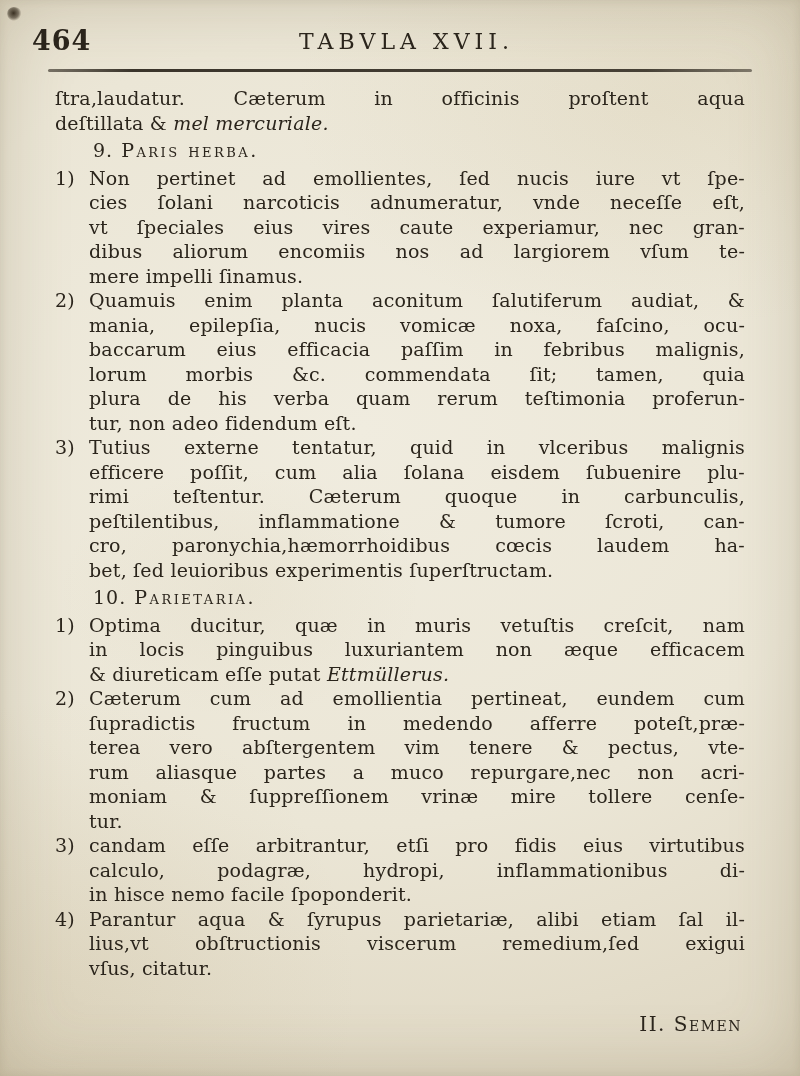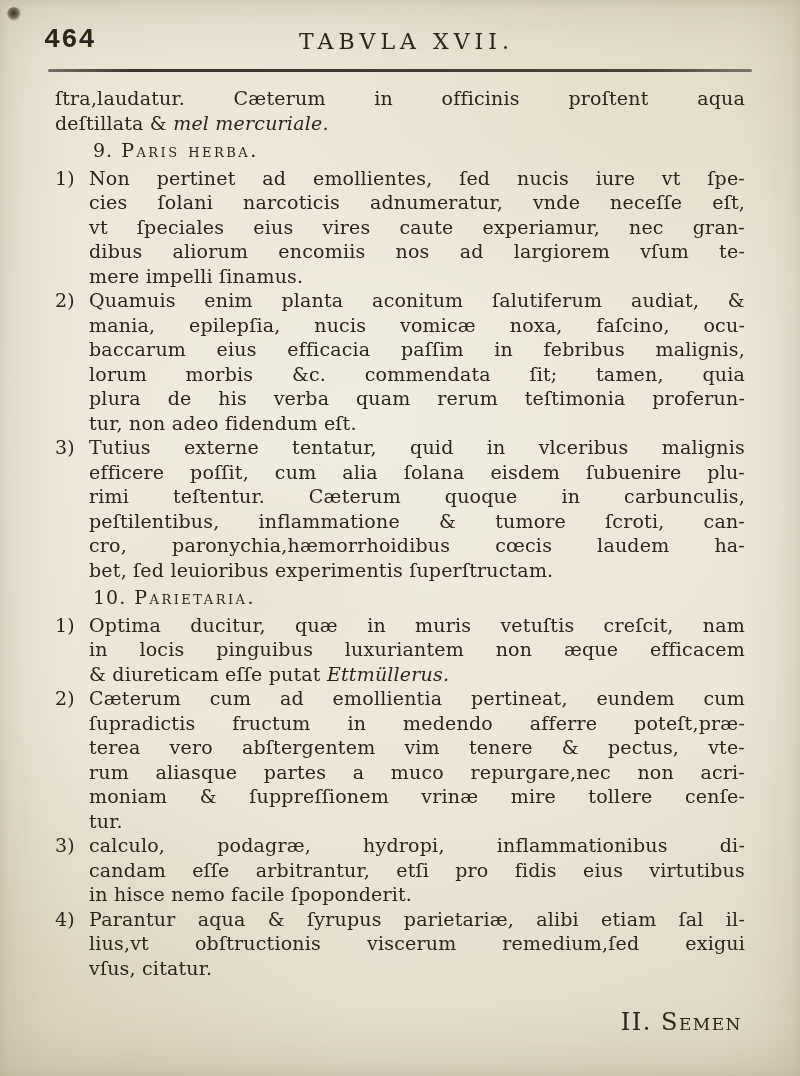--- a/index.html
+++ b/index.html
@@ -19,22 +19,22 @@
     box-shadow: inset 0 0 70px rgba(110,92,55,0.24), inset 0 0 10px rgba(110,92,55,0.12);
   }
   .artifact {
     position: absolute; left: 7px; top: 7px; width: 14px; height: 14px;
     background: radial-gradient(circle at 45% 45%, rgba(45,35,22,0.92) 0%, rgba(45,35,22,0.55) 45%, transparent 72%);
     border-radius: 55% 45% 50% 60%;
     transform: rotate(18deg);
   }
   .pagehead { position: relative; height: 36px; margin: 24px 0 0 0; }
   .pagenum {
-    position: absolute; left: 44px; top: 1px;
-    font-size: 27px; font-weight: bold; letter-spacing: 1px; font-family: Liberation Mono, monospace;
+    position: absolute; left: 32px; top: 1px;
+    font-size: 27px; font-weight: bold; letter-spacing: 1px;
   }
   .pagetitle {
     position: absolute; left: 13px; right: 0; top: 5px; text-align: center;
     font-size: 22px; letter-spacing: 5px;
   }
   .rule {
     height: 3px; margin: 9px 48px 0 48px; border-radius: 2px;
     background: linear-gradient(90deg, rgba(43,37,28,0.6), rgba(43,37,28,0.92) 12%, rgba(43,37,28,0.85) 85%, rgba(43,37,28,0.55));
   }
   .textbody {
@@ -47,21 +47,21 @@
   .intro { margin-bottom: 1px; }
   .secheading {
     margin: 3px 0 3px 0; padding-left: 38px;
     font-variant: small-caps; letter-spacing: 2.5px;
   }
   .secheading .secnum { font-variant: normal; letter-spacing: 1px; padding-right: 8px; }
   .item { position: relative; padding-left: 34px; }
   .marker { position: absolute; left: 0; top: 0; }
   .catchword {
     position: absolute; right: 58px; bottom: 40px;
-    font-size: 24px; font-variant: small-caps; letter-spacing: 1.5px;
+    font-size: 20px; font-variant: small-caps; letter-spacing: 1.5px;
   }
 </style>
 </head>
 <body>
 
 <div class="page">
   <div class="artifact"></div>
 
   <header class="pagehead">
     <span class="pagenum">464</span>
@@ -113,22 +113,22 @@
         <span class="marker">2)</span>
         <div class="line"><span>Cæterum cum ad emollientia pertineat, eundem cum</span></div>
         <div class="line"><span>ſupradictis fructum in medendo afferre poteſt,præ-</span></div>
         <div class="line"><span>terea vero abſtergentem vim tenere &amp; pectus, vte-</span></div>
         <div class="line"><span>rum aliasque partes a muco repurgare,nec non acri-</span></div>
         <div class="line"><span>moniam &amp; ſuppreſſionem vrinæ mire tollere cenſe-</span></div>
         <div class="line last"><span>tur.</span></div>
       </div>
       <div class="item">
         <span class="marker">3)</span>
+        <div class="line"><span>candam eſſe arbitrantur, etſi pro fidis eius virtutibus</span></div>
         <div class="line"><span>calculo, podagræ, hydropi, inflammationibus di-</span></div>
-        <div class="line"><span>candam eſſe arbitrantur, etſi pro fidis eius virtutibus</span></div>
         <div class="line last"><span>in hisce nemo facile ſpoponderit.</span></div>
       </div>
       <div class="item">
         <span class="marker">4)</span>
         <div class="line"><span>Parantur aqua &amp; ſyrupus parietariæ, alibi etiam ſal il-</span></div>
         <div class="line"><span>lius,vt obſtructionis viscerum remedium,ſed exigui</span></div>
         <div class="line last"><span>vſus, citatur.</span></div>
       </div>
     </main>
 

